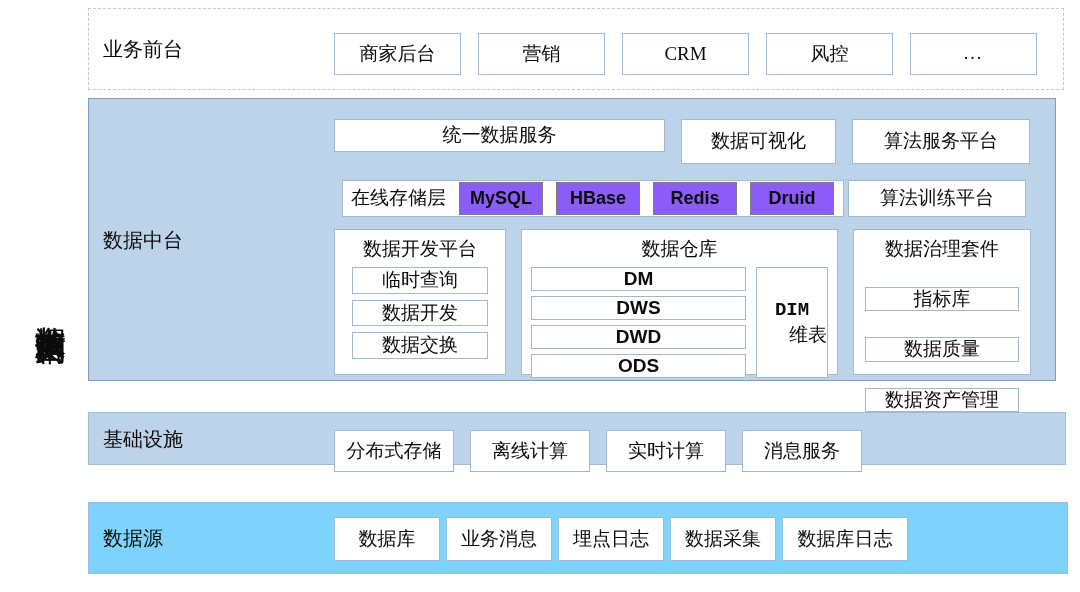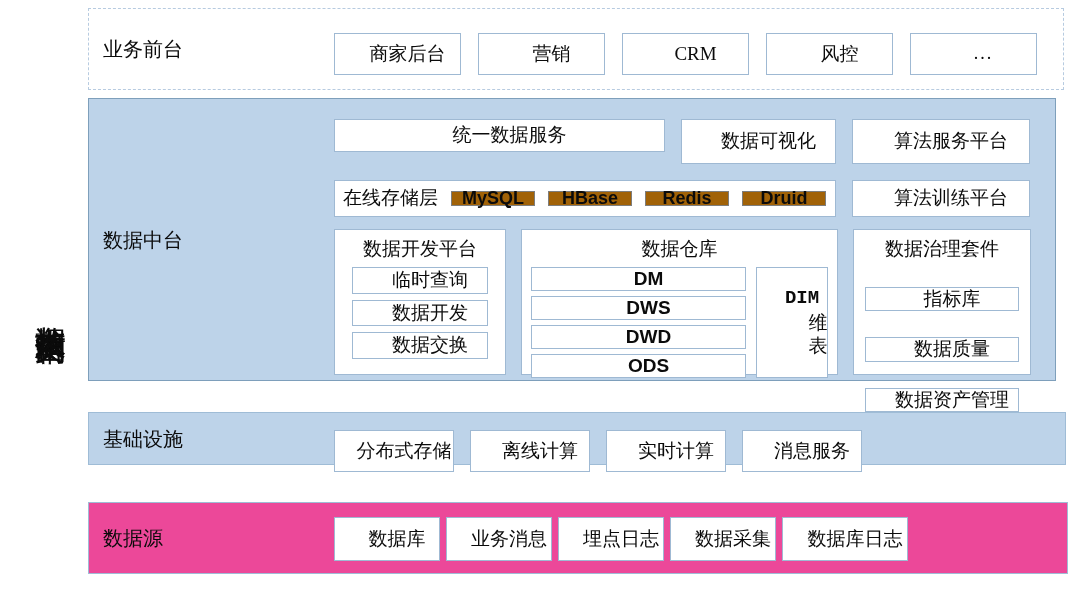--- a/index.html
+++ b/index.html
@@ -30,66 +30,65 @@
   .band-mid{
     left:88px;top:98px;width:968px;height:283px;
     background:#bdd3e9;border:1px solid #7e9fbb;
   }
   .band-infra{
     left:88px;top:412px;width:978px;height:53px;
     background:#bdd3e9;border:1px solid #9fbcd6;
   }
   .band-source{
     left:88px;top:502px;width:980px;height:72px;
-    background:#ec4899;border:1px solid #9fbcd6;
+    background:#7dd3fc;border:1px solid #9fbcd6;
   }
 
   .band-label{
     position:absolute;left:14px;top:50%;transform:translateY(-50%);
     font-size:20px;white-space:nowrap;
   }
   .band-front .band-label,
   .band-infra .band-label,
   .band-source .band-label{font-size:20px;}
 
   
   .node{
     box-sizing:border-box;
     background:#ffffff;
     border:1px solid #9fb9d3;
     display:flex;align-items:center;justify-content:center;
     text-align:center;
     font-size:19px;line-height:1.18;
     white-space:nowrap;
-    padding-left:20px;
   }
 
   
   .front-row{position:absolute;left:245px;top:24px;display:flex;gap:17px;}
   .front-row .node{width:127px;height:42px;}
   .front-row .node.ellipsis{font-size:18px;letter-spacing:2px;}
 
   
   .mid-grid{position:absolute;left:245px;top:20px;}
 
   .row1{position:absolute;left:0;top:0;display:flex;gap:16px;}
   .svc-unified{width:331px;height:33px;}
   .svc-visual{width:155px;height:45px;}
   .svc-algo{width:178px;height:45px;}
 
-  .row2{position:absolute;left:0;top:61px;display:flex;gap:16px;}
+  .row2{position:absolute;left:8px;top:61px;display:flex;gap:4px;}
   .store-bar{
     width:502px;height:37px;
     display:flex;align-items:center;justify-content:flex-start;
     padding:0 8px;gap:13px;
   }
   .store-bar .store-label{font-size:19px;white-space:nowrap;}
   .store-bar .chip{
-    box-sizing:border-box;background:#a16207;border:1px solid #7d7d7d;
-    height:15px;min-width:84px;padding:0 6px;
+    box-sizing:border-box;background:#8b5cf6;border:1px solid #7d7d7d;
+    height:33px;min-width:84px;padding:0 6px;
     display:flex;align-items:center;justify-content:center;
     font-family:"Liberation Sans","DejaVu Sans",sans-serif;
     font-size:18px;font-weight:600;
   }
   .algo-train{width:178px;height:37px;}
 
   .row3{position:absolute;left:0;top:110px;display:flex;gap:15px;align-items:flex-start;}
 
   .panel{
     box-sizing:border-box;background:#ffffff;border:1px solid #9fb9d3;

